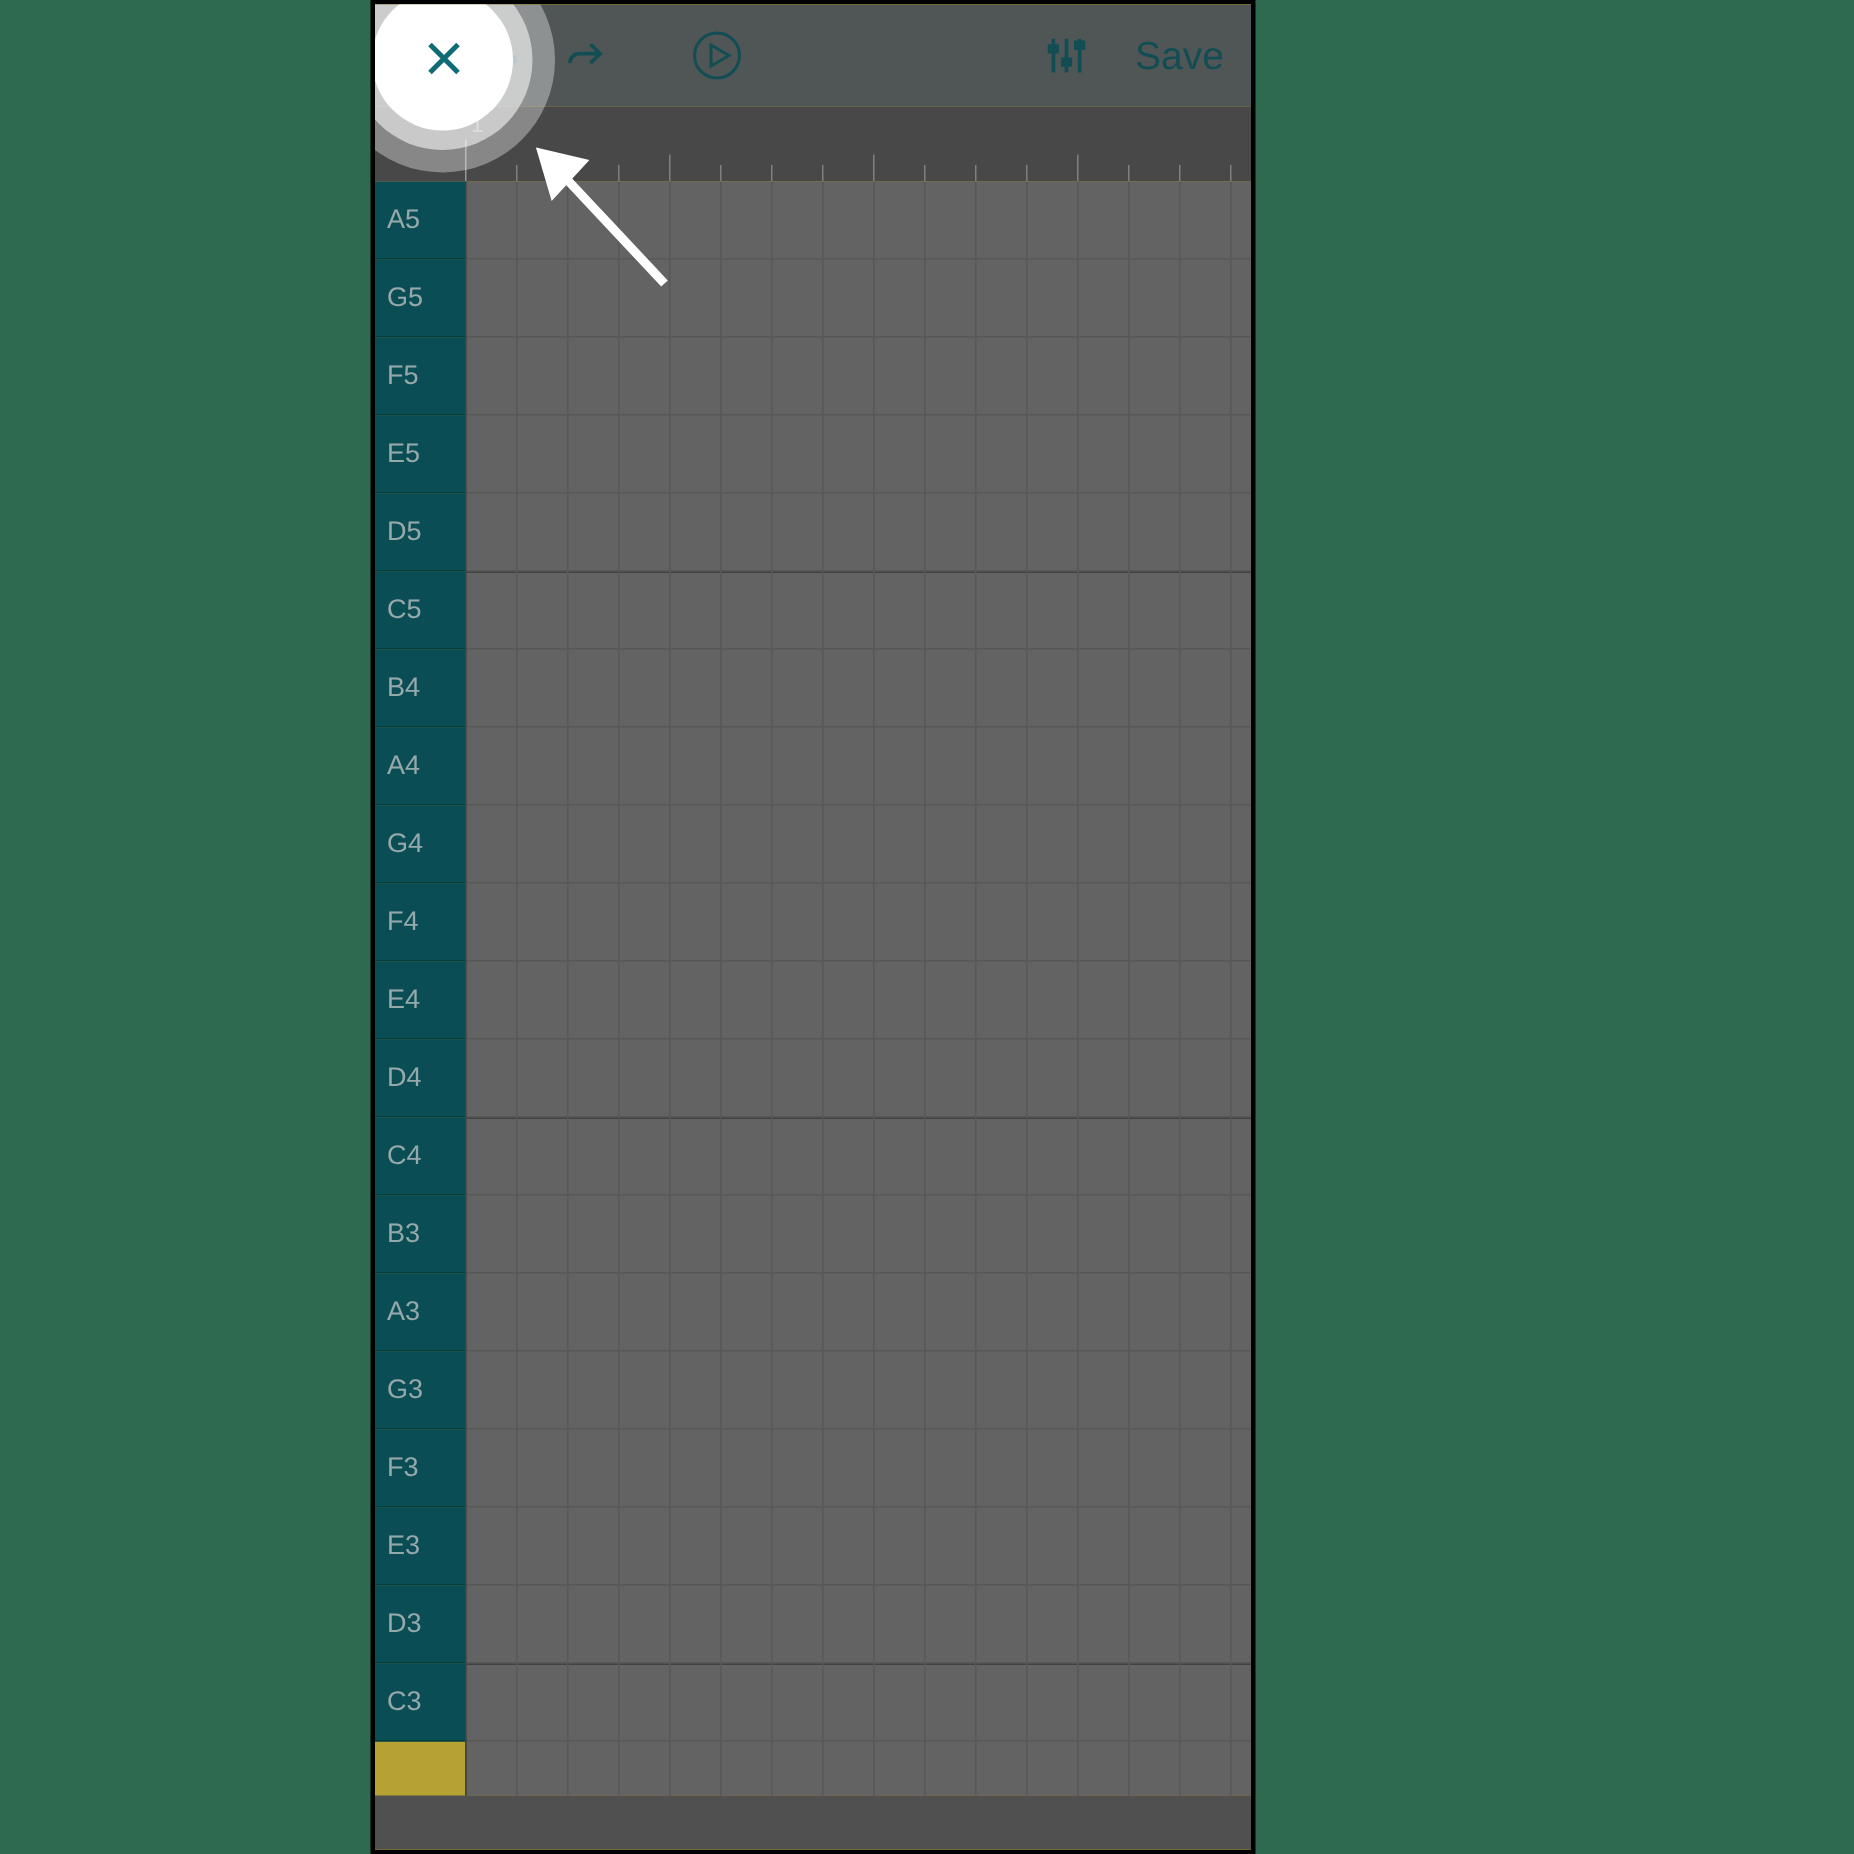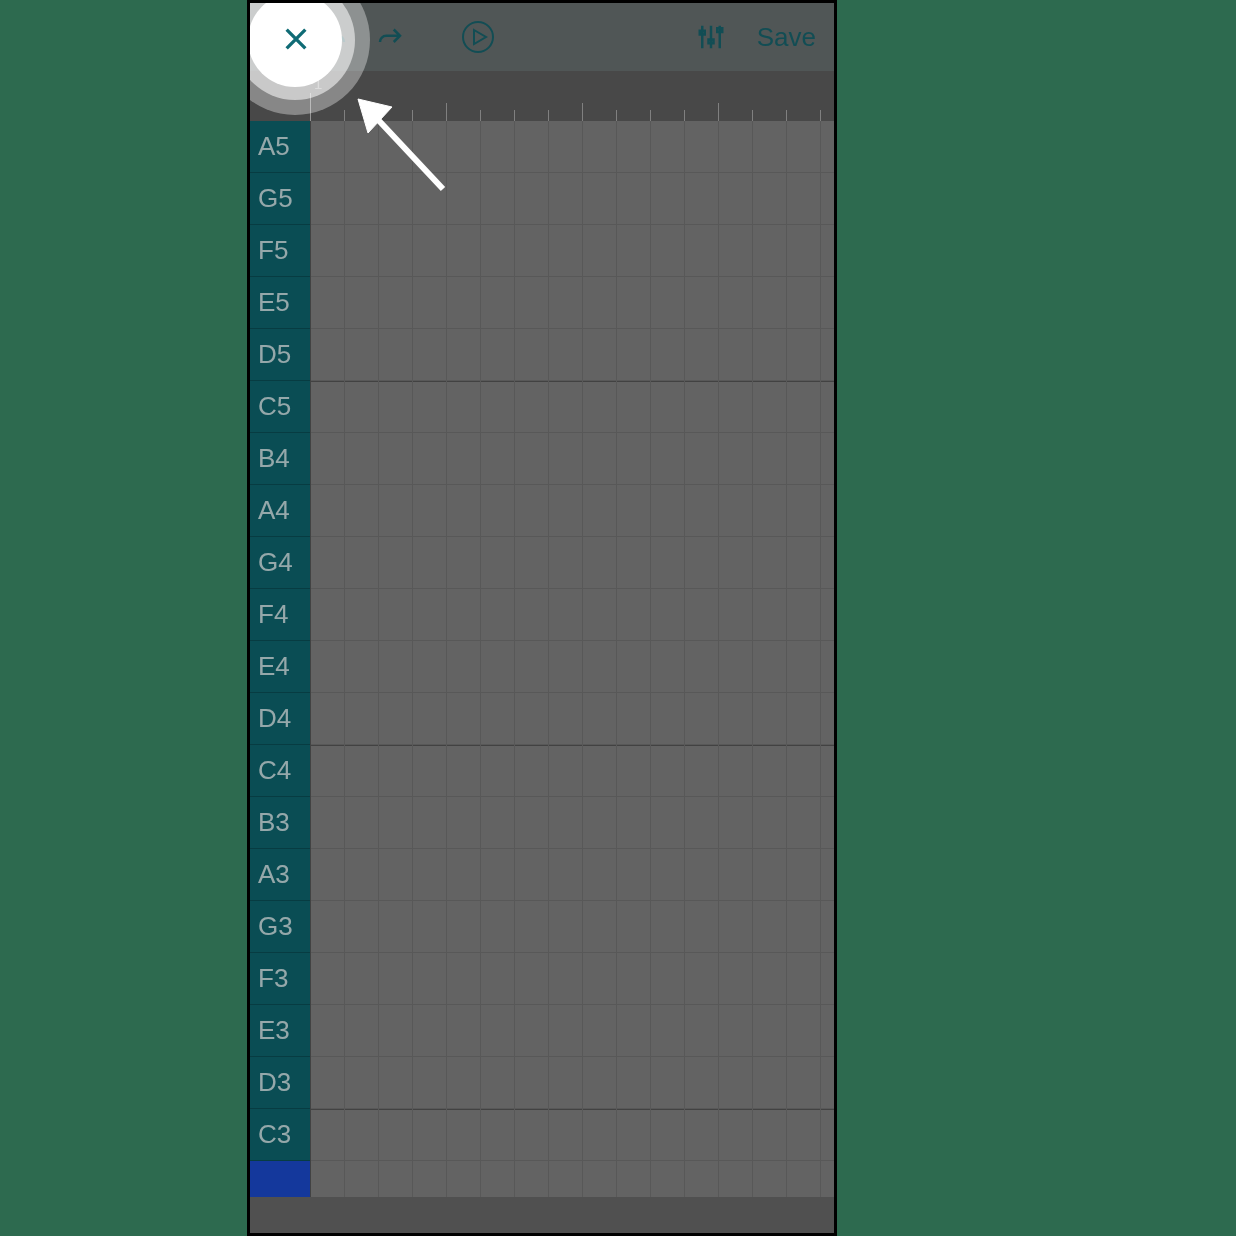--- a/index.html
+++ b/index.html
@@ -1,35 +1,35 @@
 <!DOCTYPE html>
 <html><head>
 <meta charset="utf-8">
 <style>
   html,body{margin:0;padding:0;width:1236px;height:1236px;background:#2d6a4f;font-family:-apple-system,Helvetica,Arial,sans-serif;overflow:hidden;}
   .phone{position:absolute;left:247px;top:0;width:590px;height:1236px;background:#000;}
-  .screen{position:absolute;left:3px;top:3px;right:3px;bottom:3px;background:#1d4ed8;overflow:hidden;}
+  .screen{position:absolute;left:3px;top:3px;right:3px;bottom:3px;background:#fde047;overflow:hidden;}
   
   .toolbar{position:absolute;left:0;top:0;right:0;height:68px;background:#6f7878;display:flex;align-items:center;}
   .tb-btn{width:56px;height:68px;display:flex;align-items:center;justify-content:center;color:#1a6b75;}
   .tb-btn svg{width:30px;height:30px;stroke:#1a6b75;fill:none;stroke-width:2;}
   .tb-play{flex:0 0 auto;margin-left:32px;}
   .tb-play svg{width:36px;height:36px;}
   .tb-spacer{flex:1;}
   .tb-save{color:#1a6b75;font-size:26px;padding:0 18px;font-weight:500;}
   
   .ruler{position:absolute;left:0;top:68px;right:0;height:50px;background:#656565;}
   .ruler .tick{position:absolute;bottom:0;width:1px;background:rgba(255,255,255,0.5);}
   .ruler .tick.major{height:28px;background:#d0d0d0;}
   .ruler .tick.med{height:18px;}
   .ruler .tick.minor{height:11px;}
   .ruler .bar-num{position:absolute;top:4px;color:rgba(255,255,255,0.6);font-size:15px;}
   
   .piano-col{position:absolute;left:0;top:118px;width:60px;bottom:36px;}
-  .piano-col .key{height:52px;background:#0f6b75;border-bottom:1px solid #0b545c;color:#cfe9ec;display:flex;align-items:center;padding-left:8px;font-size:26px;box-sizing:border-box;text-align:center;}
+  .piano-col .key{height:52px;background:#0f6b75;border-bottom:1px solid #0b545c;color:#cfe9ec;display:flex;align-items:center;padding-left:8px;font-size:18px;box-sizing:border-box;text-align:center;}
   .grid{position:absolute;left:60px;top:118px;right:0;bottom:36px;background:#8a8a8a;}
   .grid .row{position:absolute;left:0;right:0;height:52px;border-bottom:1px solid #7a7a7a;box-sizing:border-box;}
   .grid .row.cline{border-top:1px solid #5c5c5c;}
   .grid .vline{position:absolute;top:0;bottom:0;width:1px;background:#7a7a7a;}
   .grid .vline.major{background:#5c5c5c;}
   .footer{position:absolute;left:0;right:0;bottom:0;height:36px;background:#6f6f6f;}
   
   .dim{position:absolute;inset:0;background:rgba(0,0,0,0.28);pointer-events:none;}
   
   .spot-outer{position:absolute;width:150px;height:150px;border-radius:50%;background:rgba(255,255,255,0.35);pointer-events:none;}

